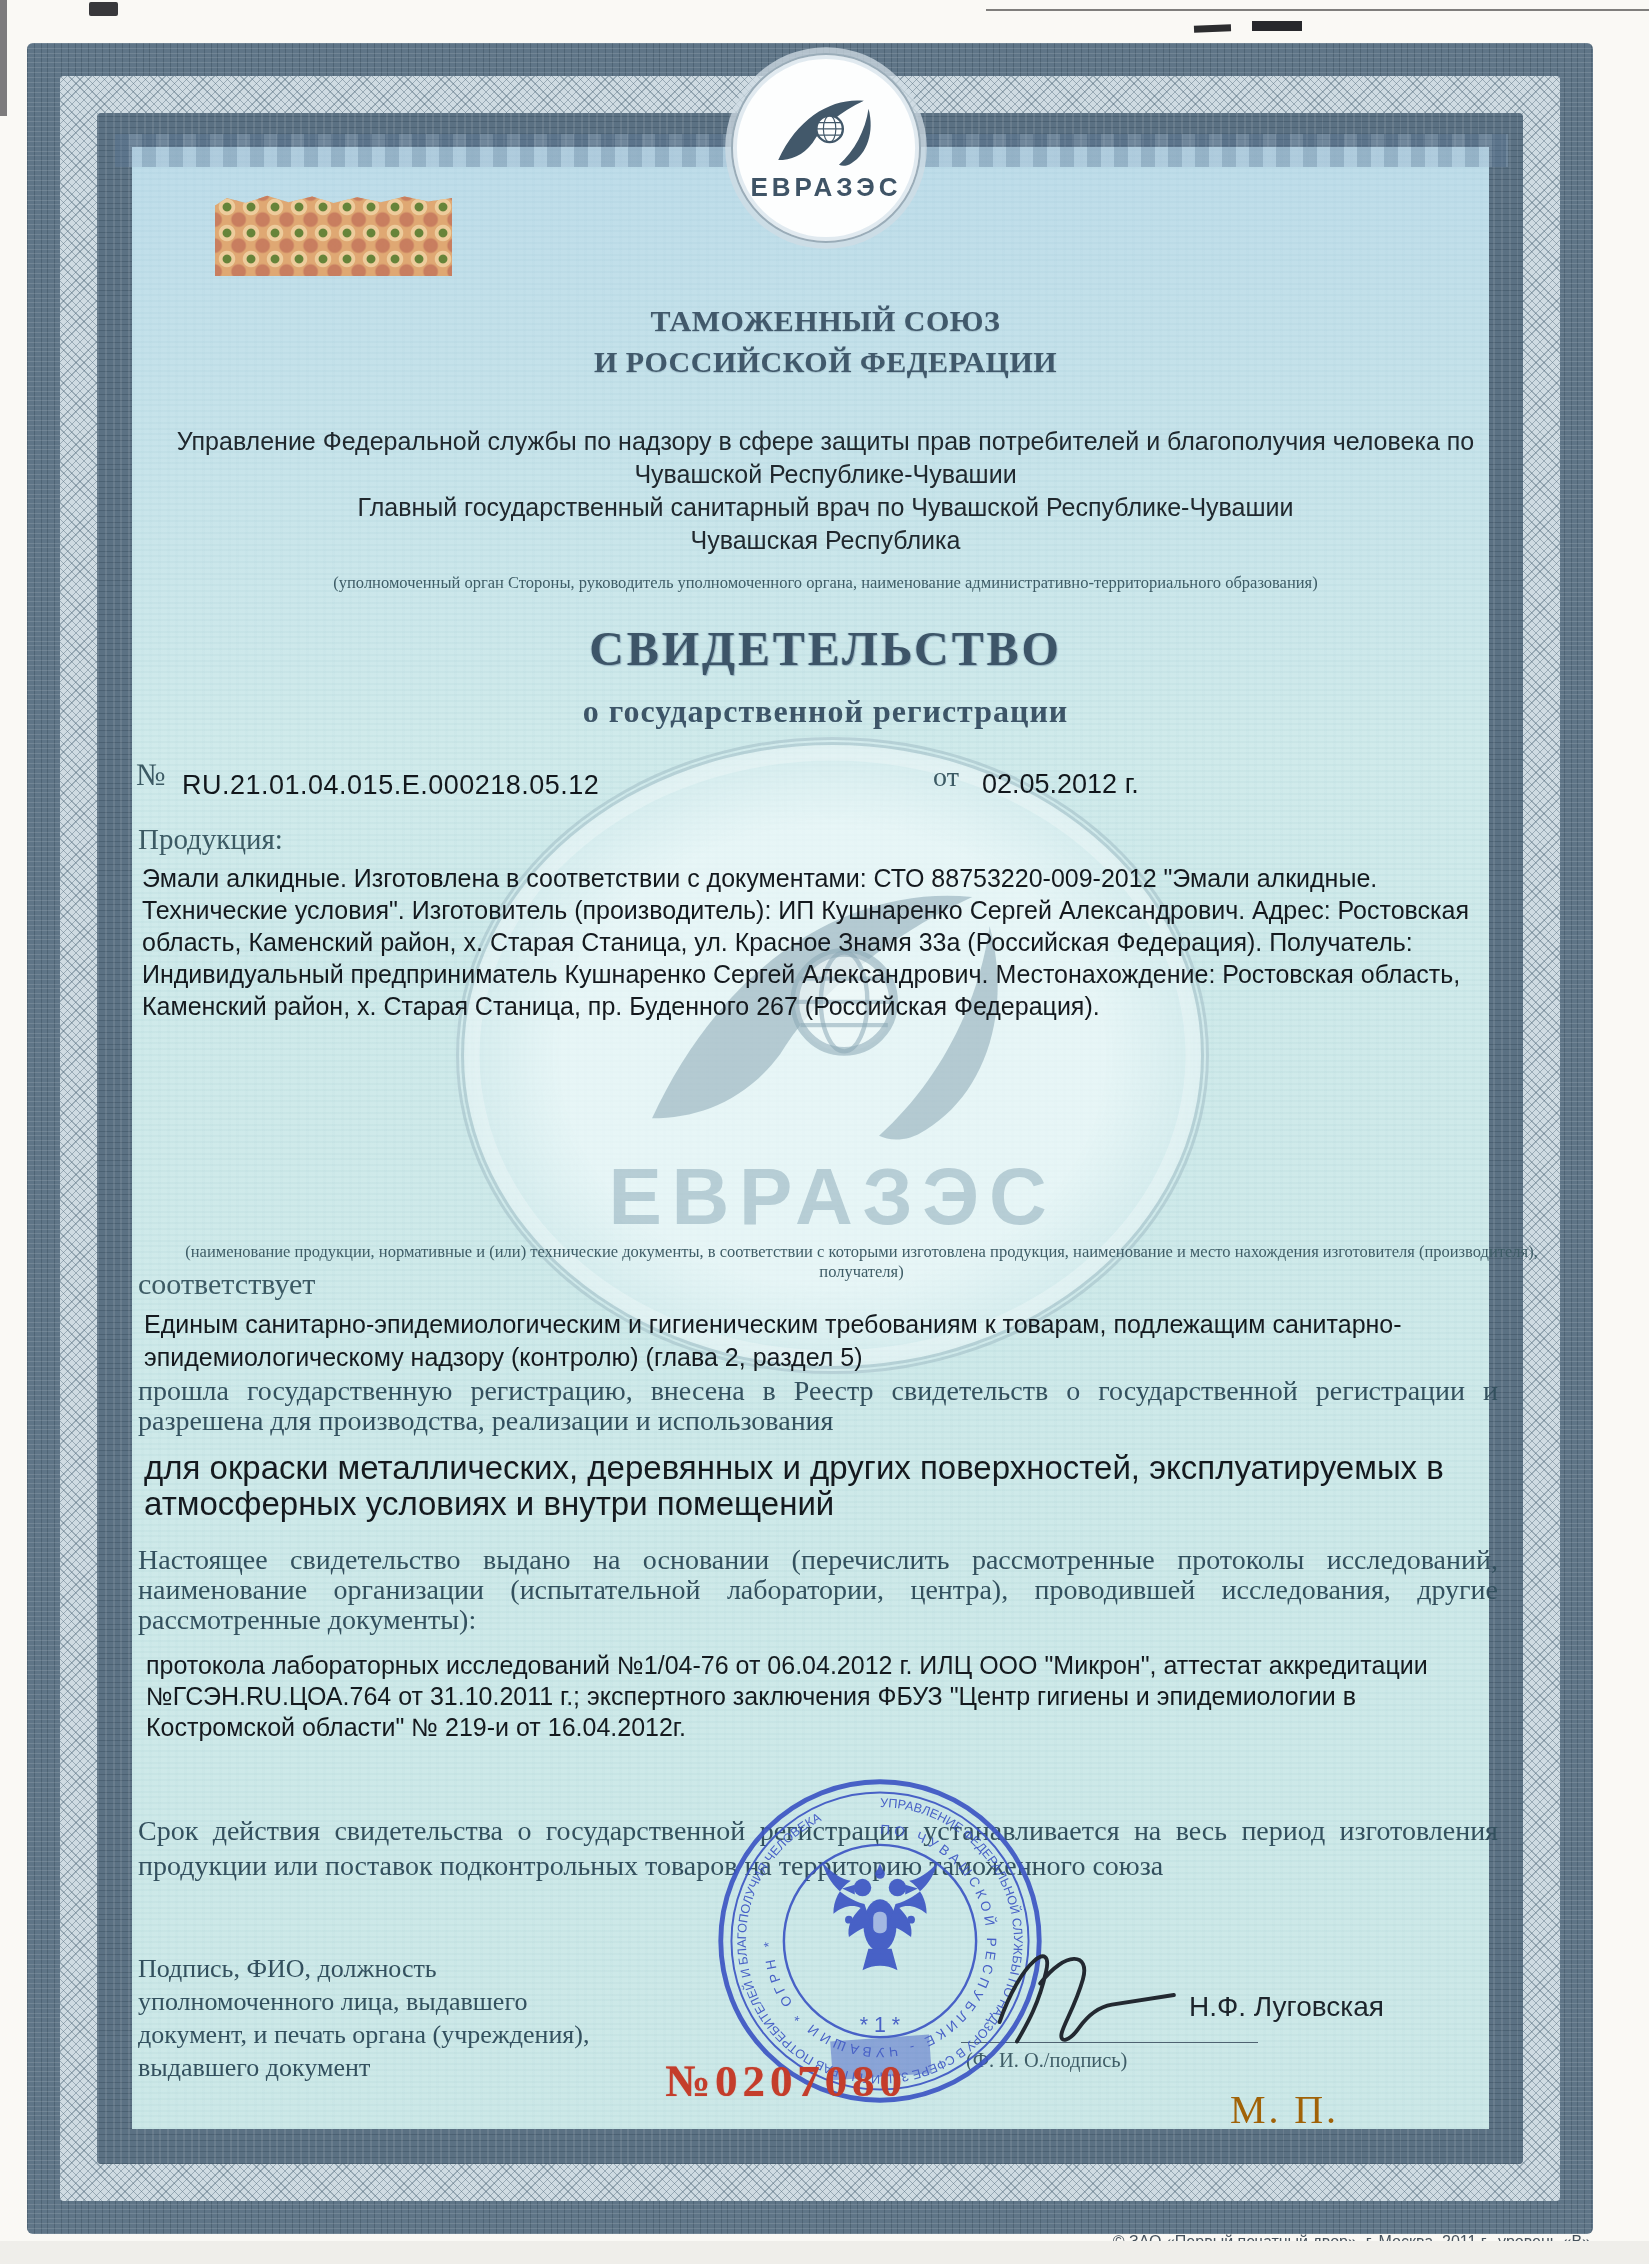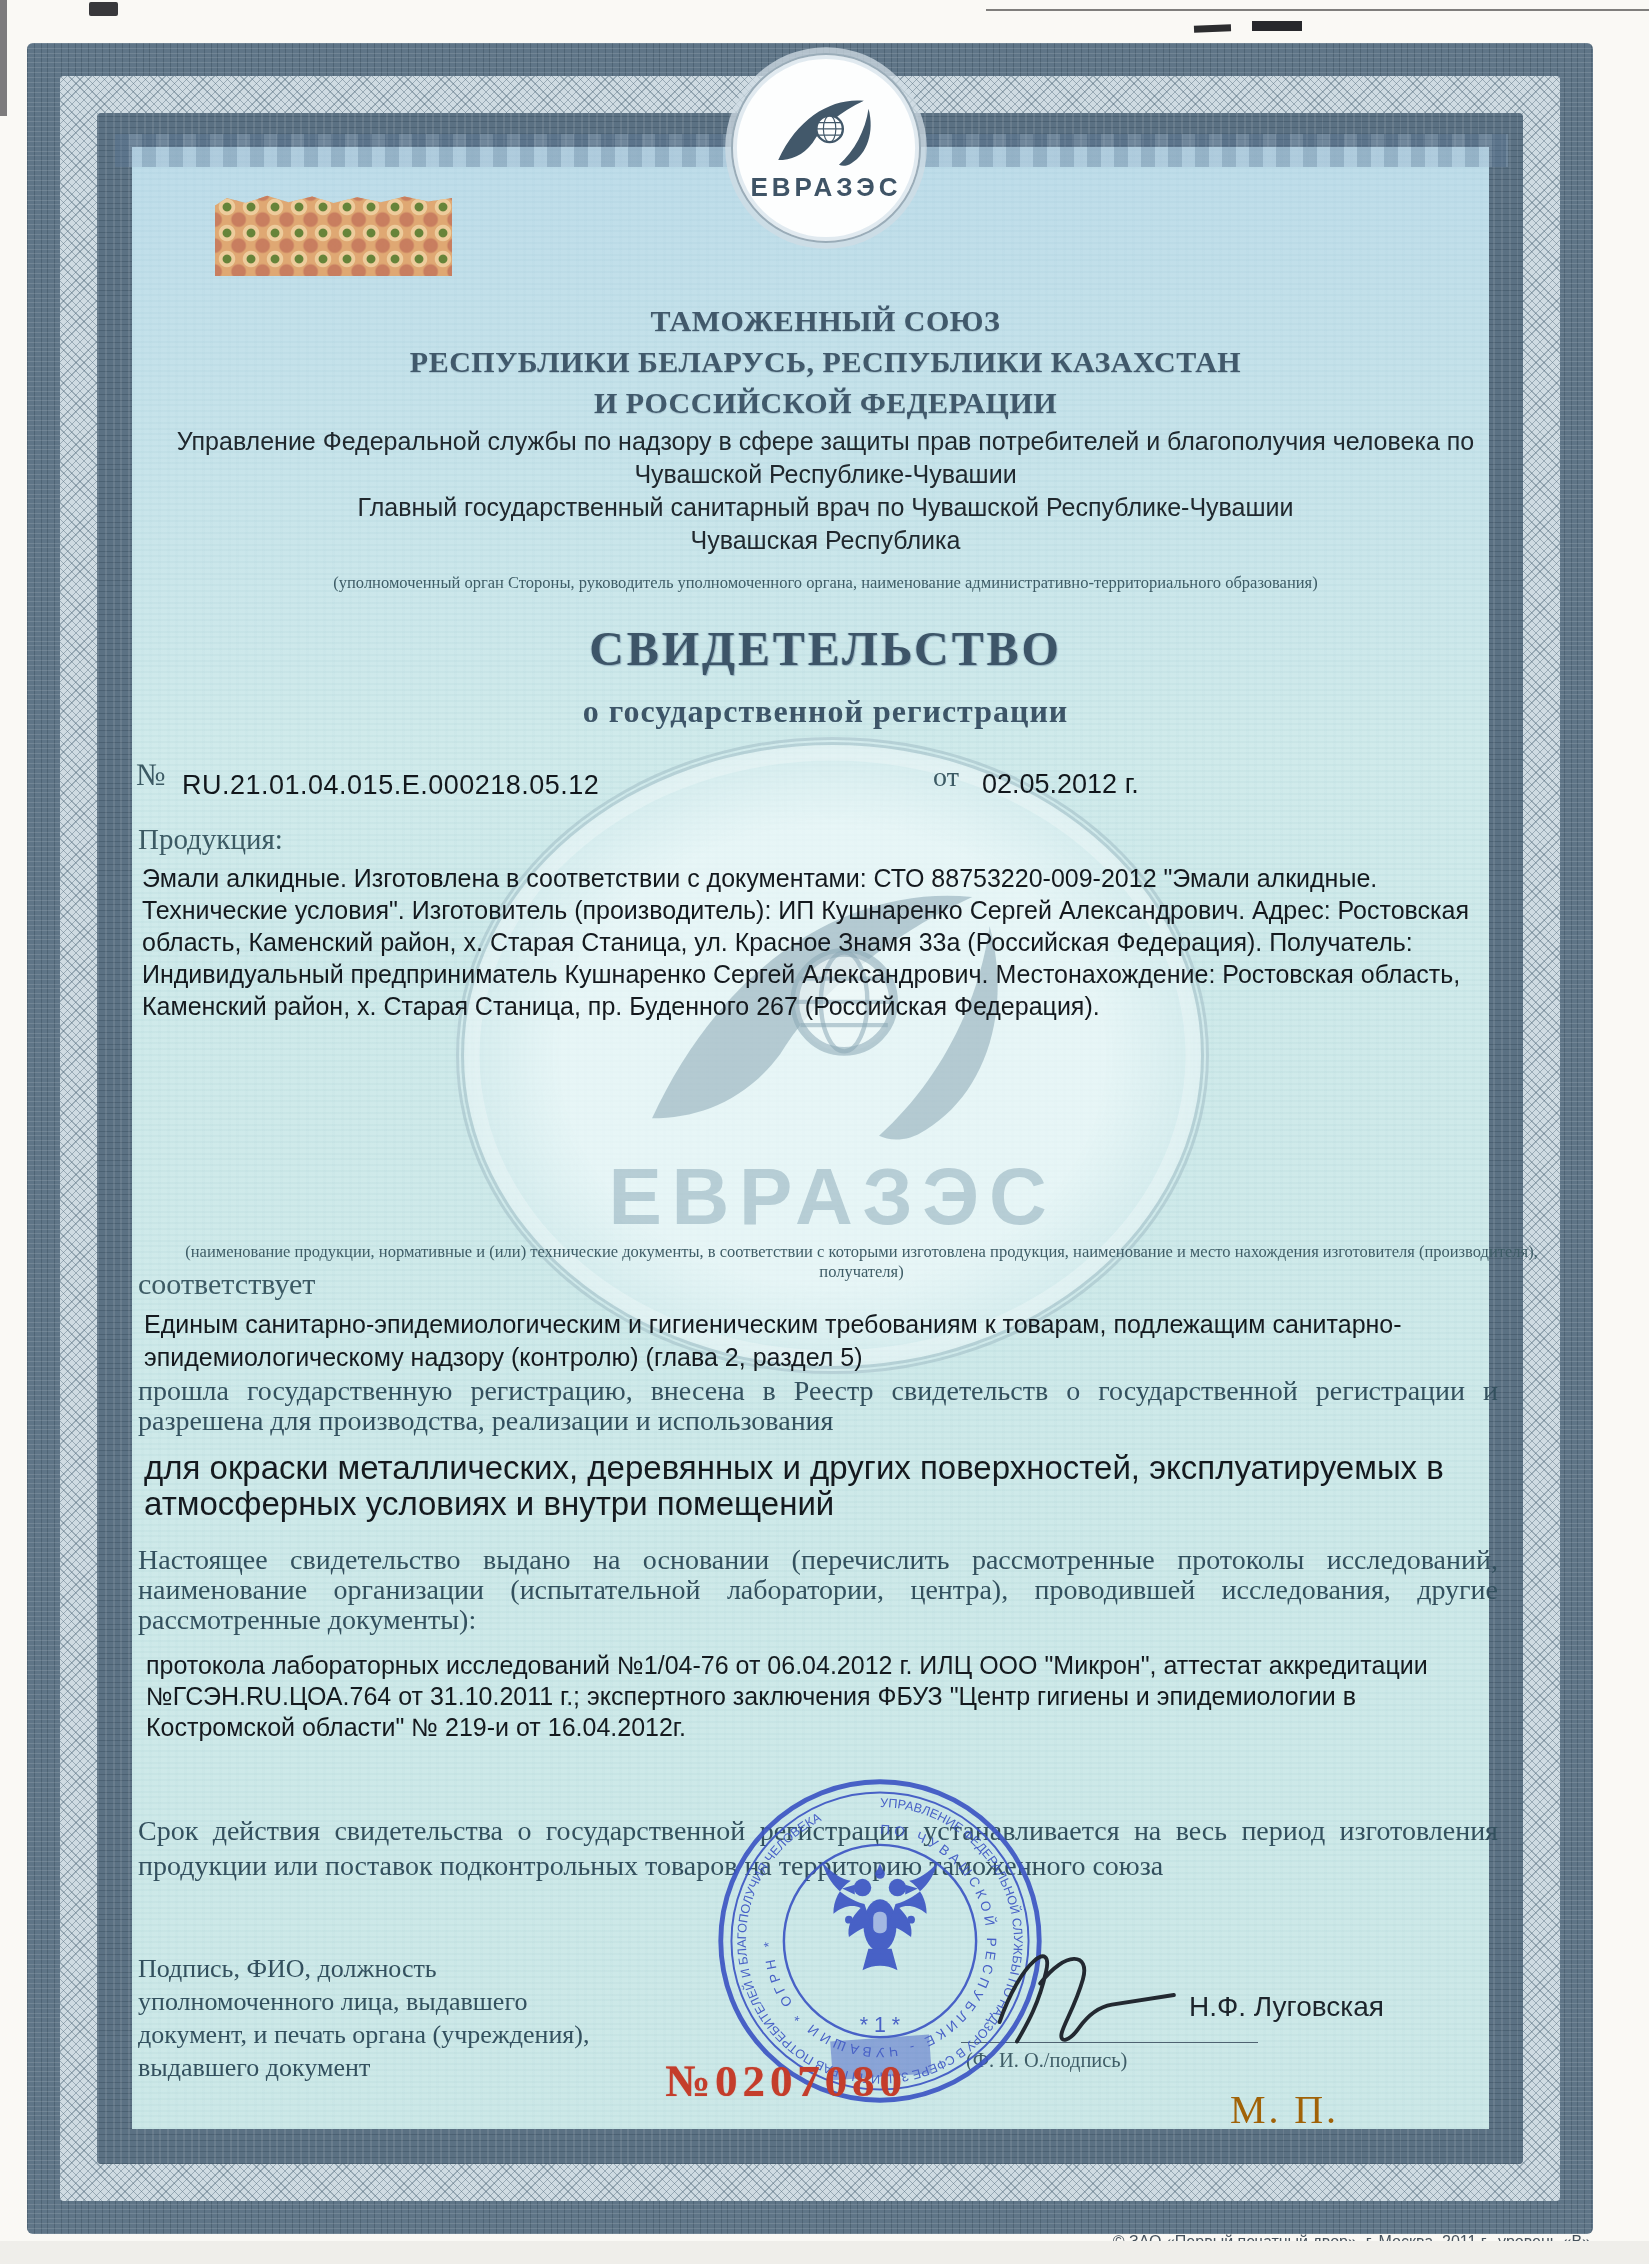--- a/index.html
+++ b/index.html
@@ -140,21 +140,20 @@
       <circle cx="74" cy="46" r="17" fill="rgba(250,253,253,.7)" stroke="currentColor" stroke-width="3"></circle>
       <ellipse cx="74" cy="46" rx="8" ry="17" fill="none" stroke="currentColor" stroke-width="1.5"></ellipse>
       <path d="M57 46 h34 M59 38 h30 M59 54 h30" stroke="currentColor" stroke-width="1.5" fill="none"></path>
       <path fill="currentColor" d="M86 92 C106 74 120 48 124 20 C132 50 122 78 102 90 C96 94 90 94 86 92 Z"></path>
     </svg>
     <div class="wm-label">ЕВРАЗЭС</div>
   </div>
 
   <div class="abs union serif center">
     <div>ТАМОЖЕННЫЙ СОЮЗ</div>
-    <div>РЕСПУБЛИКИ БЕЛАРУСЬ, РЕСПУБЛИКИ КАЗАХСТАН</div>
     <div>И РОССИЙСКОЙ ФЕДЕРАЦИИ</div>
   </div>
 
   <div class="abs orgs center">
     <div>Управление Федеральной службы по надзору в сфере защиты прав потребителей и благополучия человека по Чувашской Республике-Чувашии</div>
     <div>Главный государственный санитарный врач по Чувашской Республике-Чувашии</div>
     <div>Чувашская Республика</div>
   </div>
   <div class="abs org-note note serif center">(уполномоченный орган Стороны, руководитель уполномоченного органа, наименование административно-территориального образования)</div>
 

